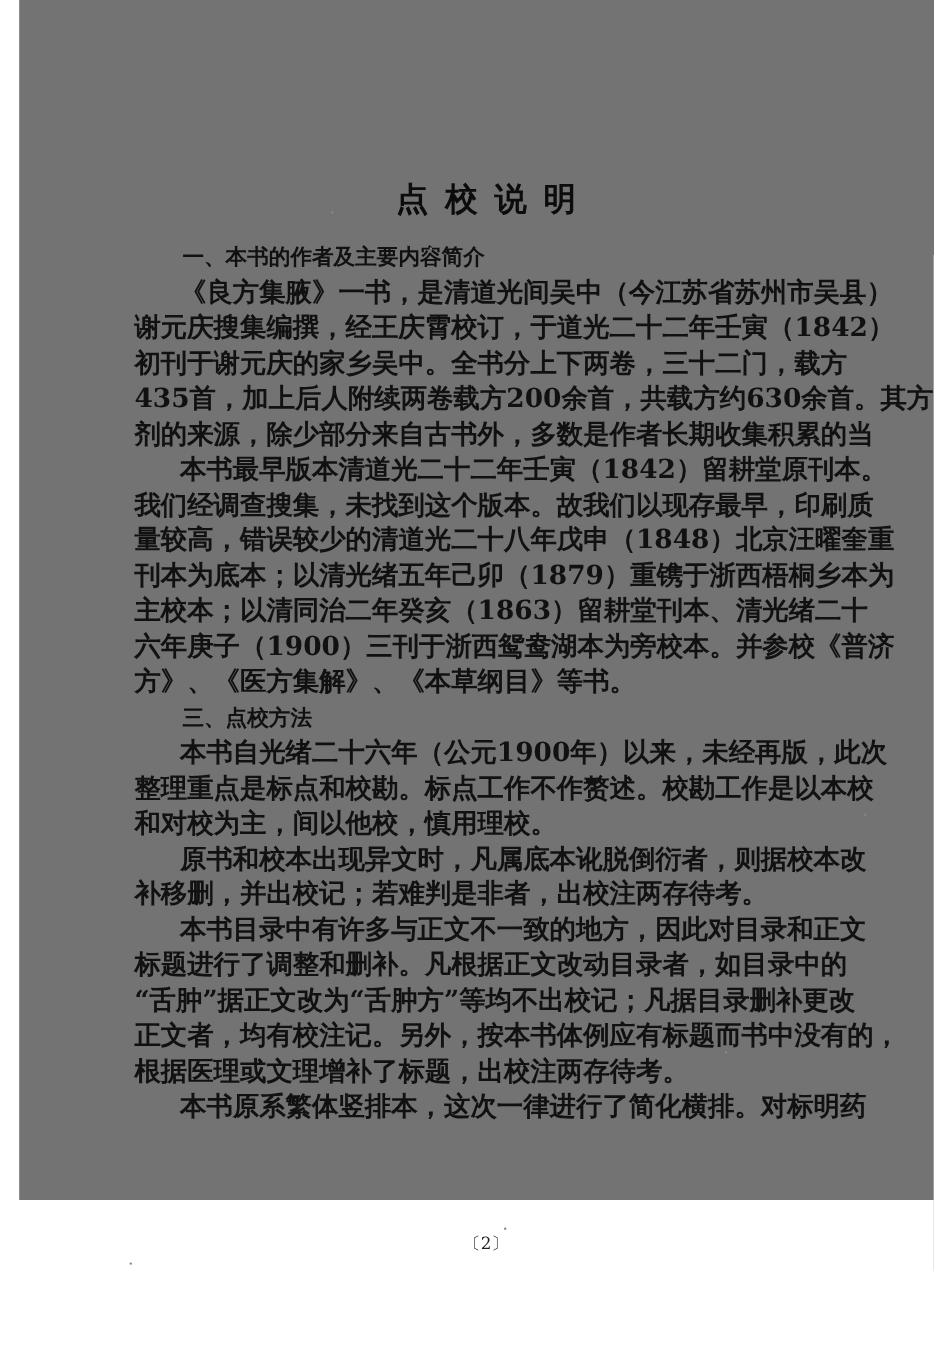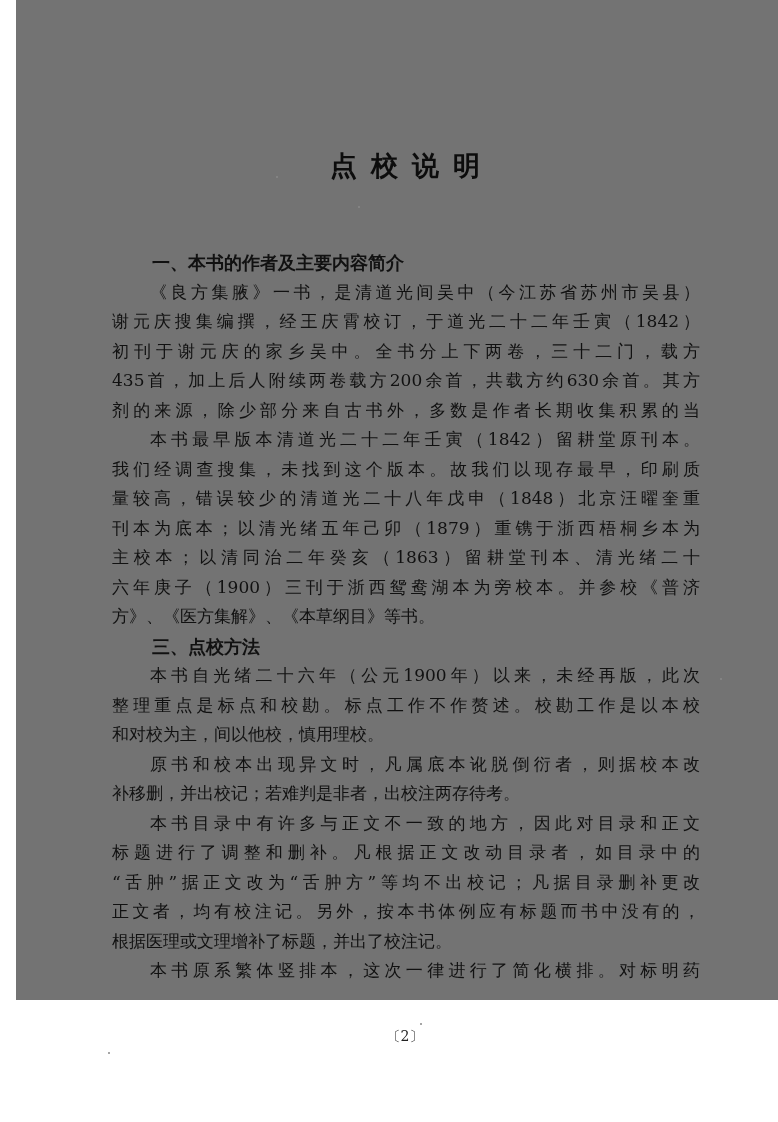--- a/index.html
+++ b/index.html
@@ -2,23 +2,23 @@
 <html><head>
   <meta charset="utf-8">
   <style>
     html, body { margin: 0; padding: 0; background: #ffffff; }
     body { width: 778px; height: 1122px; position: relative; overflow: hidden;
       font-family: "DejaVu Serif", "Liberation Serif", serif; color: #111111; }
     .page { position: absolute; left: 16px; top: 0; width: 778px; height: 1000px; background: #737373; }
     .title { position: absolute; left: 0; width: 778px; top: 148px; text-align: center;
       font-family: "DejaVu Sans", "Liberation Sans", sans-serif; font-weight: bold;
       font-size: 27px; letter-spacing: 14px; text-indent: 14px; color: #0c0c0c; }
-    .body { position: absolute; left: 96px; top: 200px; width: 588px; margin-top: 48px; }
-    .line { height: 29.5px; line-height: 29.5px; font-size: 17px; white-space: nowrap;
-      text-align: justify; text-align-last: justify; overflow: visible; }
+    .body { position: absolute; left: 96px; top: 200px; width: 588px; }
+    .line { height: 29.5px; line-height: 29.5px; font-size: 22px; white-space: nowrap;
+      text-align: justify; text-align-last: justify; overflow: visible; font-weight: bold; }
     .line.last { text-align-last: left; }
     .line.indent { padding-left: 38px; }
     .heading { font-family: "DejaVu Sans", "Liberation Sans", sans-serif; font-weight: bold;
       padding-left: 40px; text-align-last: left; font-size: 18px; }
     .pagenum { position: absolute; left: 0; width: 778px; top: 1028px; text-align: center;
       font-size: 14px; color: #222; }
     .speck { position: absolute; width: 2px; height: 2px; background: #888; border-radius: 1px; }
   </style>
 </head>
 <body>
@@ -46,21 +46,21 @@
     <div class="line heading">三、点校方法</div>
     <div class="line indent">本书自光绪二十六年（公元1900年）以来，未经再版，此次</div>
     <div class="line">整理重点是标点和校勘。标点工作不作赘述。校勘工作是以本校</div>
     <div class="line last">和对校为主，间以他校，慎用理校。</div>
     <div class="line indent">原书和校本出现异文时，凡属底本讹脱倒衍者，则据校本改</div>
     <div class="line last">补移删，并出校记；若难判是非者，出校注两存待考。</div>
     <div class="line indent">本书目录中有许多与正文不一致的地方，因此对目录和正文</div>
     <div class="line">标题进行了调整和删补。凡根据正文改动目录者，如目录中的</div>
     <div class="line">“舌肿”据正文改为“舌肿方”等均不出校记；凡据目录删补更改</div>
     <div class="line">正文者，均有校注记。另外，按本书体例应有标题而书中没有的，</div>
-    <div class="line last">根据医理或文理增补了标题，并出了校注记。</div>
+    <div class="line last">根据医理或文理增补了标题，出校注两存待考。</div>
     <div class="line indent">本书原系繁体竖排本，这次一律进行了简化横排。对标明药</div>
   </div>
 
   <div class="pagenum">〔2〕</div>
 
   <div class="speck" style="left:260px;top:176px;"></div>
   <div class="speck" style="left:342px;top:206px;"></div>
   <div class="speck" style="left:704px;top:678px;"></div>
   <div class="speck" style="left:588px;top:876px;"></div>
   <div class="speck" style="left:404px;top:1023px;"></div>

